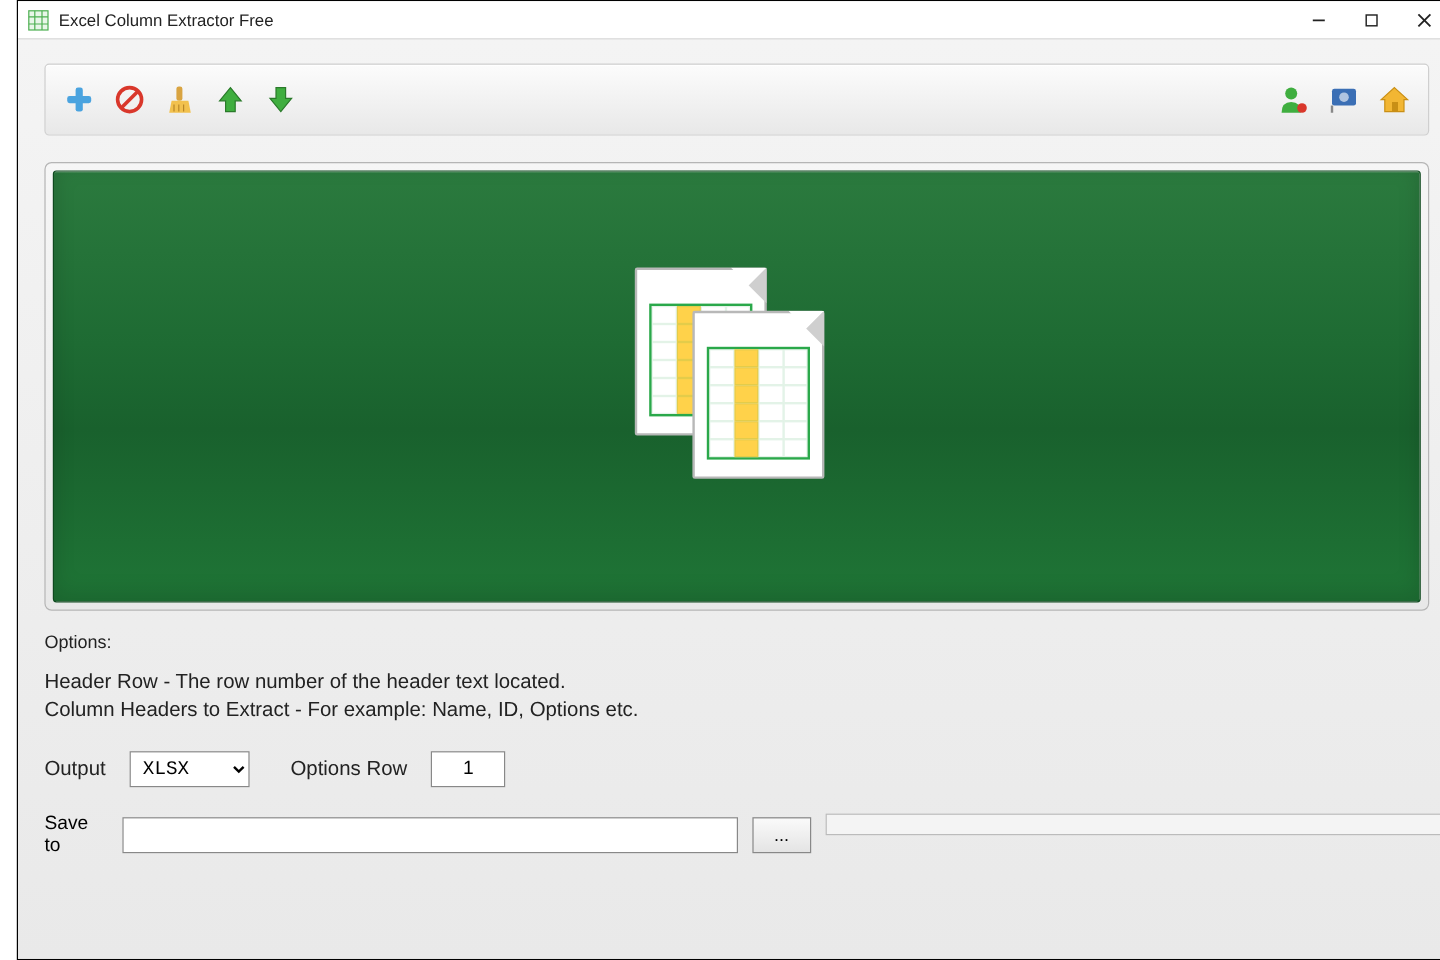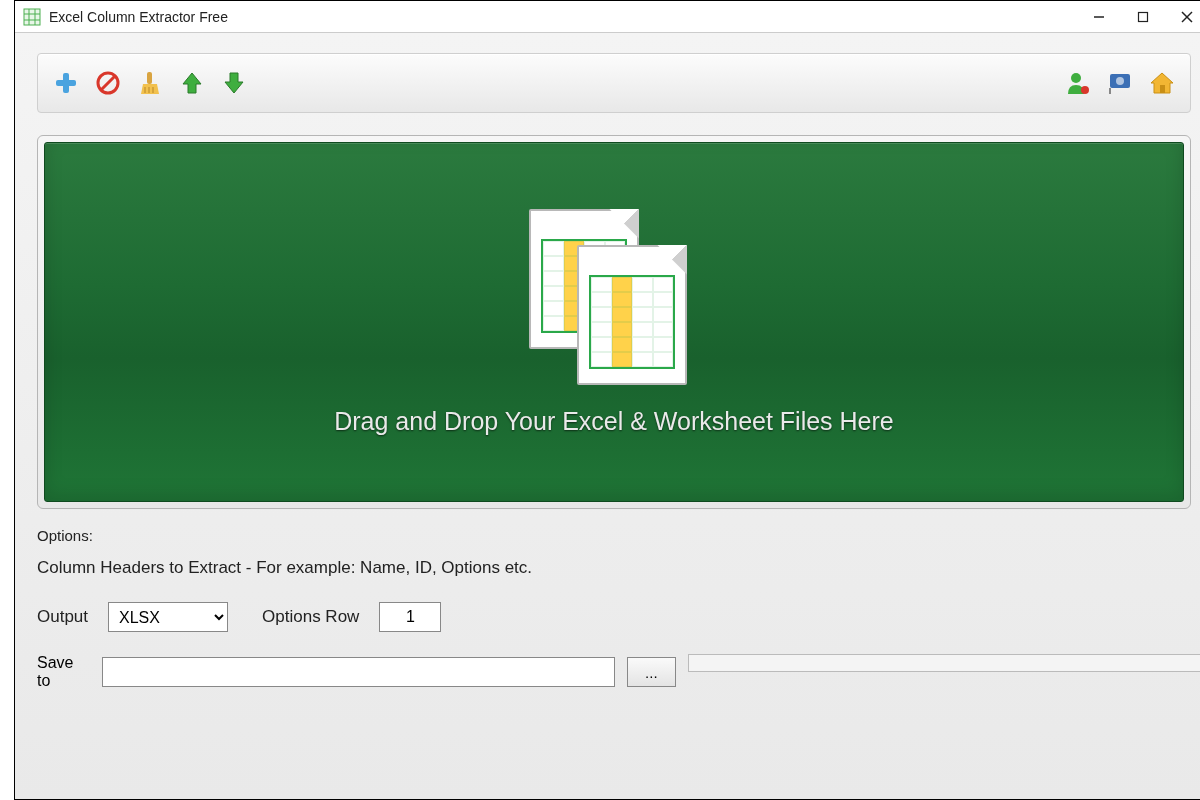--- a/index.html
+++ b/index.html
@@ -134,21 +134,21 @@
 .options h3 { font-weight: normal; font-size: 15px; margin-bottom: 10px; }
 .options-row { display: flex; align-items: center; gap: 20px; margin-top: 20px; }
 .options label { font-size: 17px; }
 select, input[type="text"] {
   font-family: inherit; font-size: 16px;
   border: 1px solid #888;
   background: #fff;
   height: 30px;
   padding: 2px 6px;
 }
-.output-select { width: 120px; }
+.output-select { width: 100px; font-family: Liberation Mono, monospace; }
 .header-row-input { width: 62px; text-align: center; }
 
 .bottom-row {
   margin-top: 22px;
   display: flex;
   align-items: flex-start;
   gap: 16px;
 }
 .save-col { display: flex; flex-direction: row; gap: 12px; flex: 1; }
 .save-row { display: flex; align-items: center; gap: 12px; }
@@ -336,26 +336,26 @@
                 <div class="hl"></div>
                 <div></div>
                 <div></div>
                 <div></div>
                 <div class="hl"></div>
                 <div></div>
                 <div></div>
               </div>
           </div>
         </div>
-        <div class="drop-text">Drag and Drop Your Excel &amp; Worksheet Files Here</div>
       </div>
     </div>
 
     <div class="options">
       <h3>Options:</h3>
+      <div>Header Row - The row number of the header text located.</div>
       <div>Column Headers to Extract - For example: Name, ID, Options etc.</div>
       <div class="options-row">
         <label>Output</label>
         <select class="output-select">
           <option>XLSX</option>
         </select>
         <label style="margin-left:14px">Options Row</label>
         <input type="text" class="header-row-input" value="1" style="">
       </div>
     </div>

